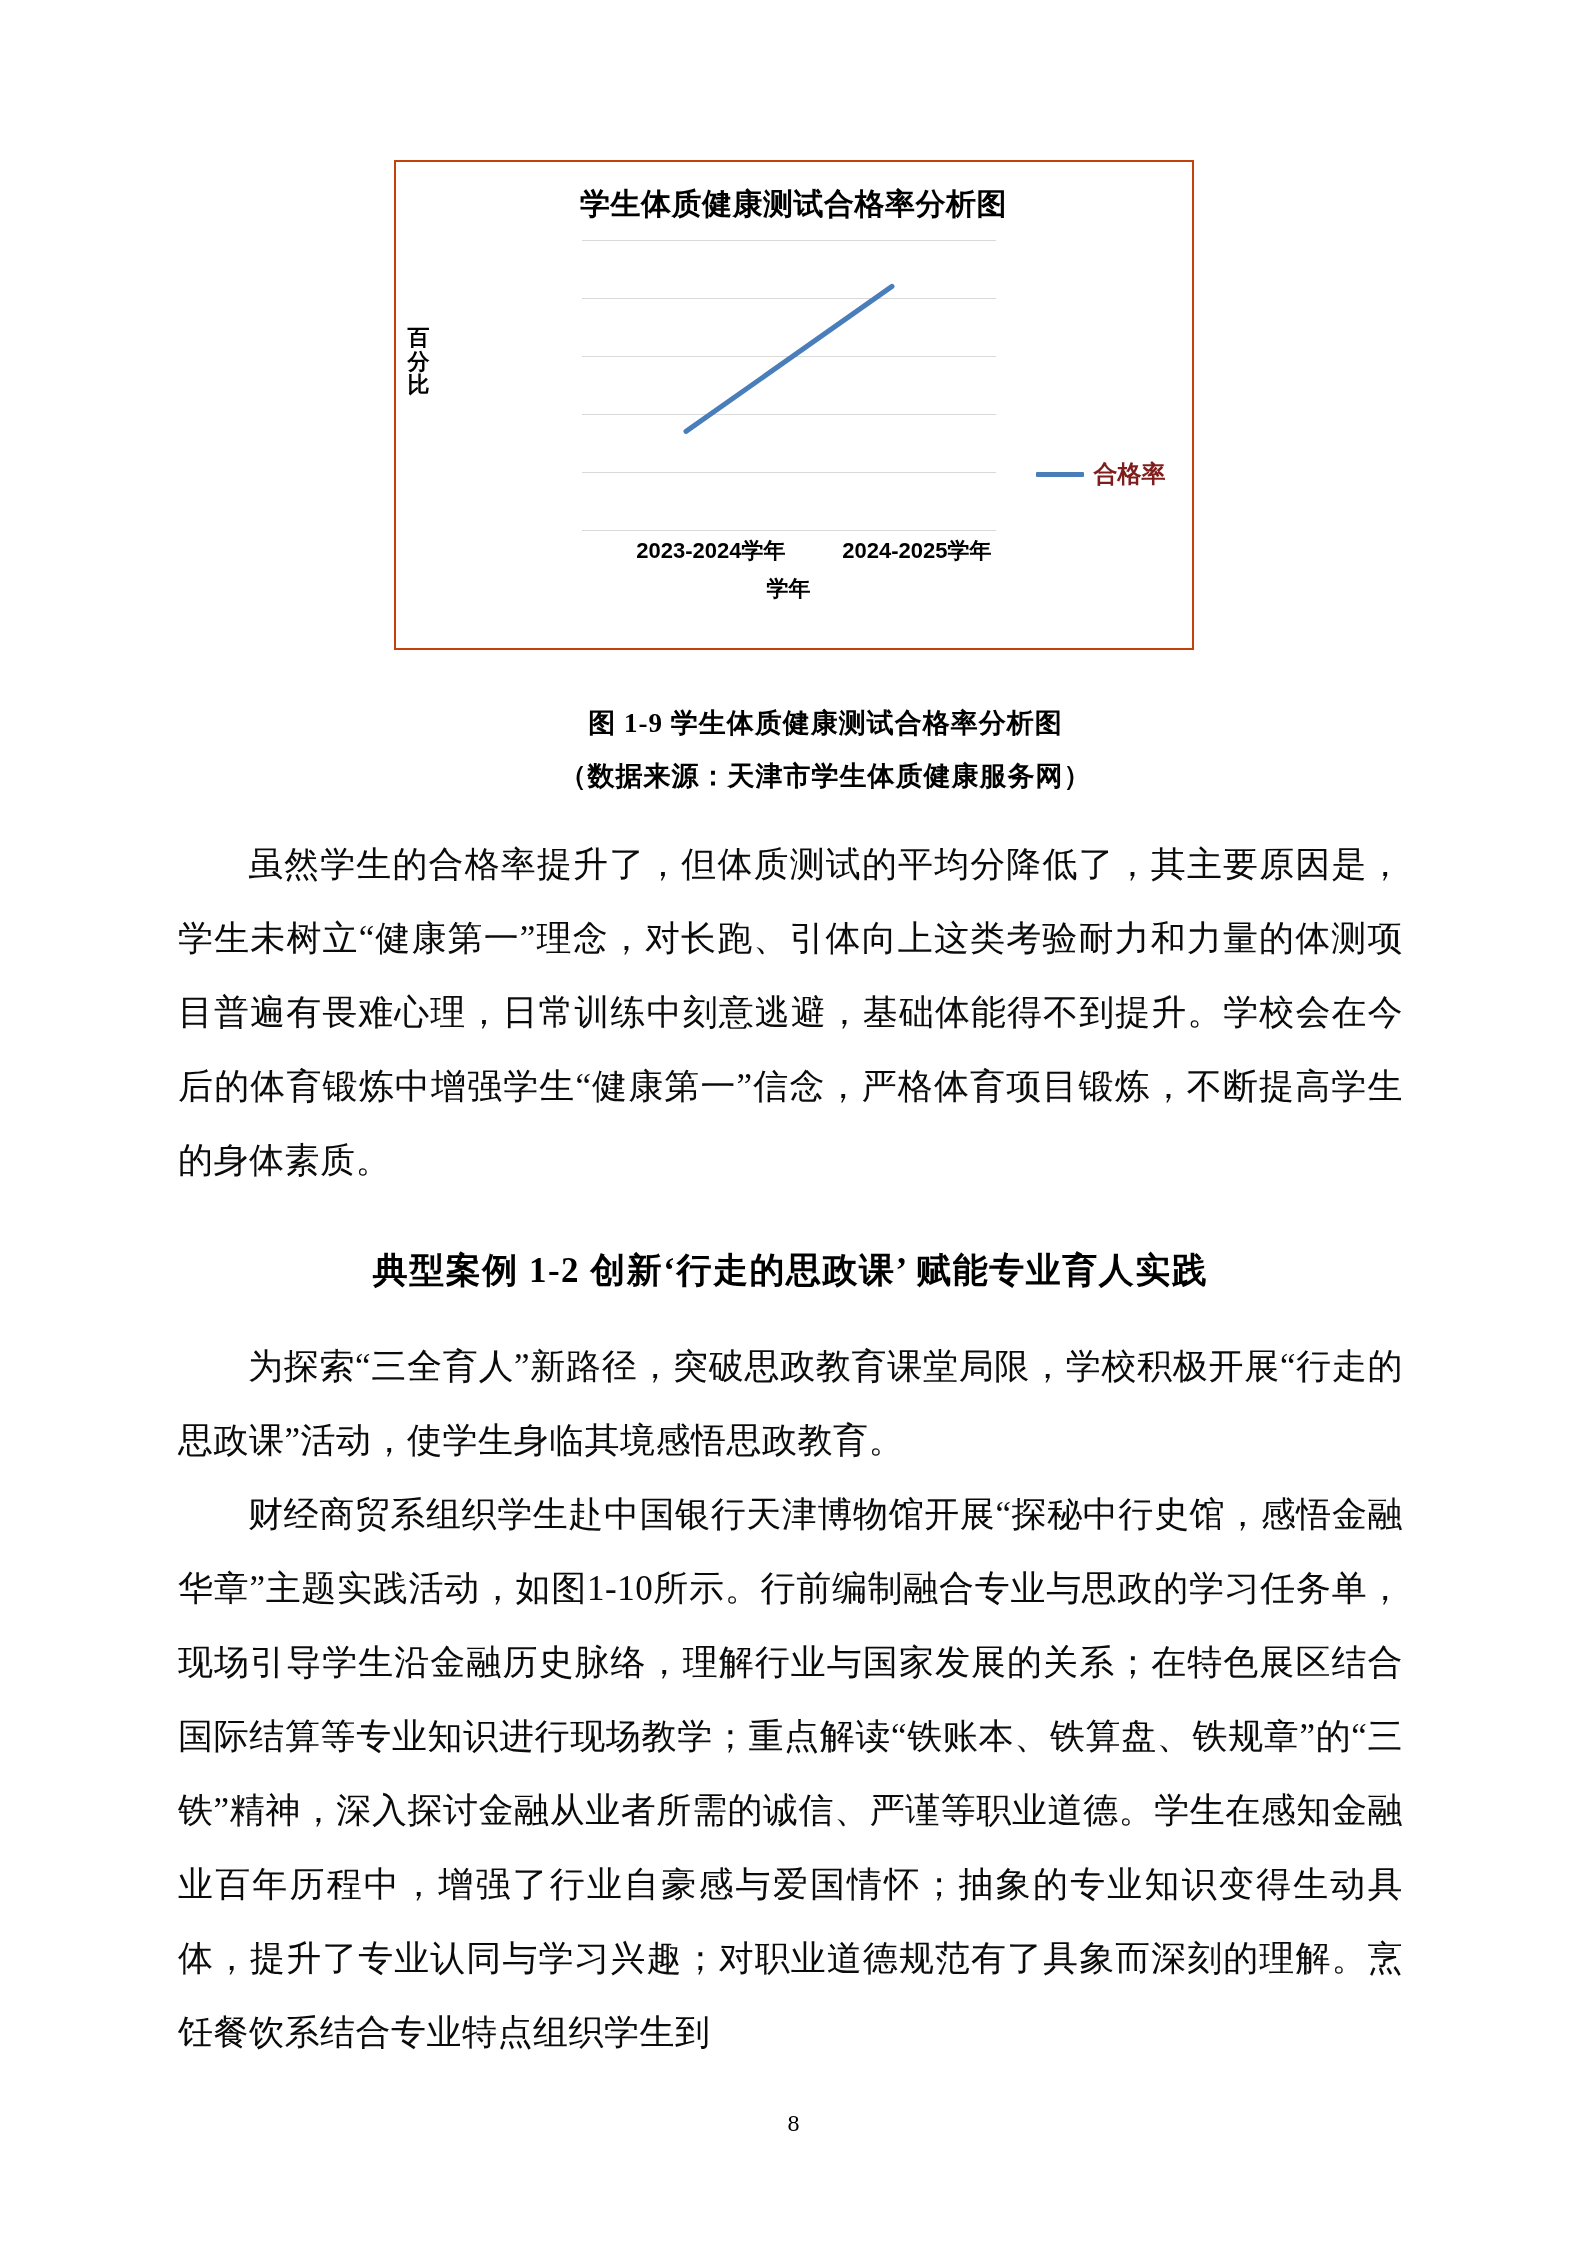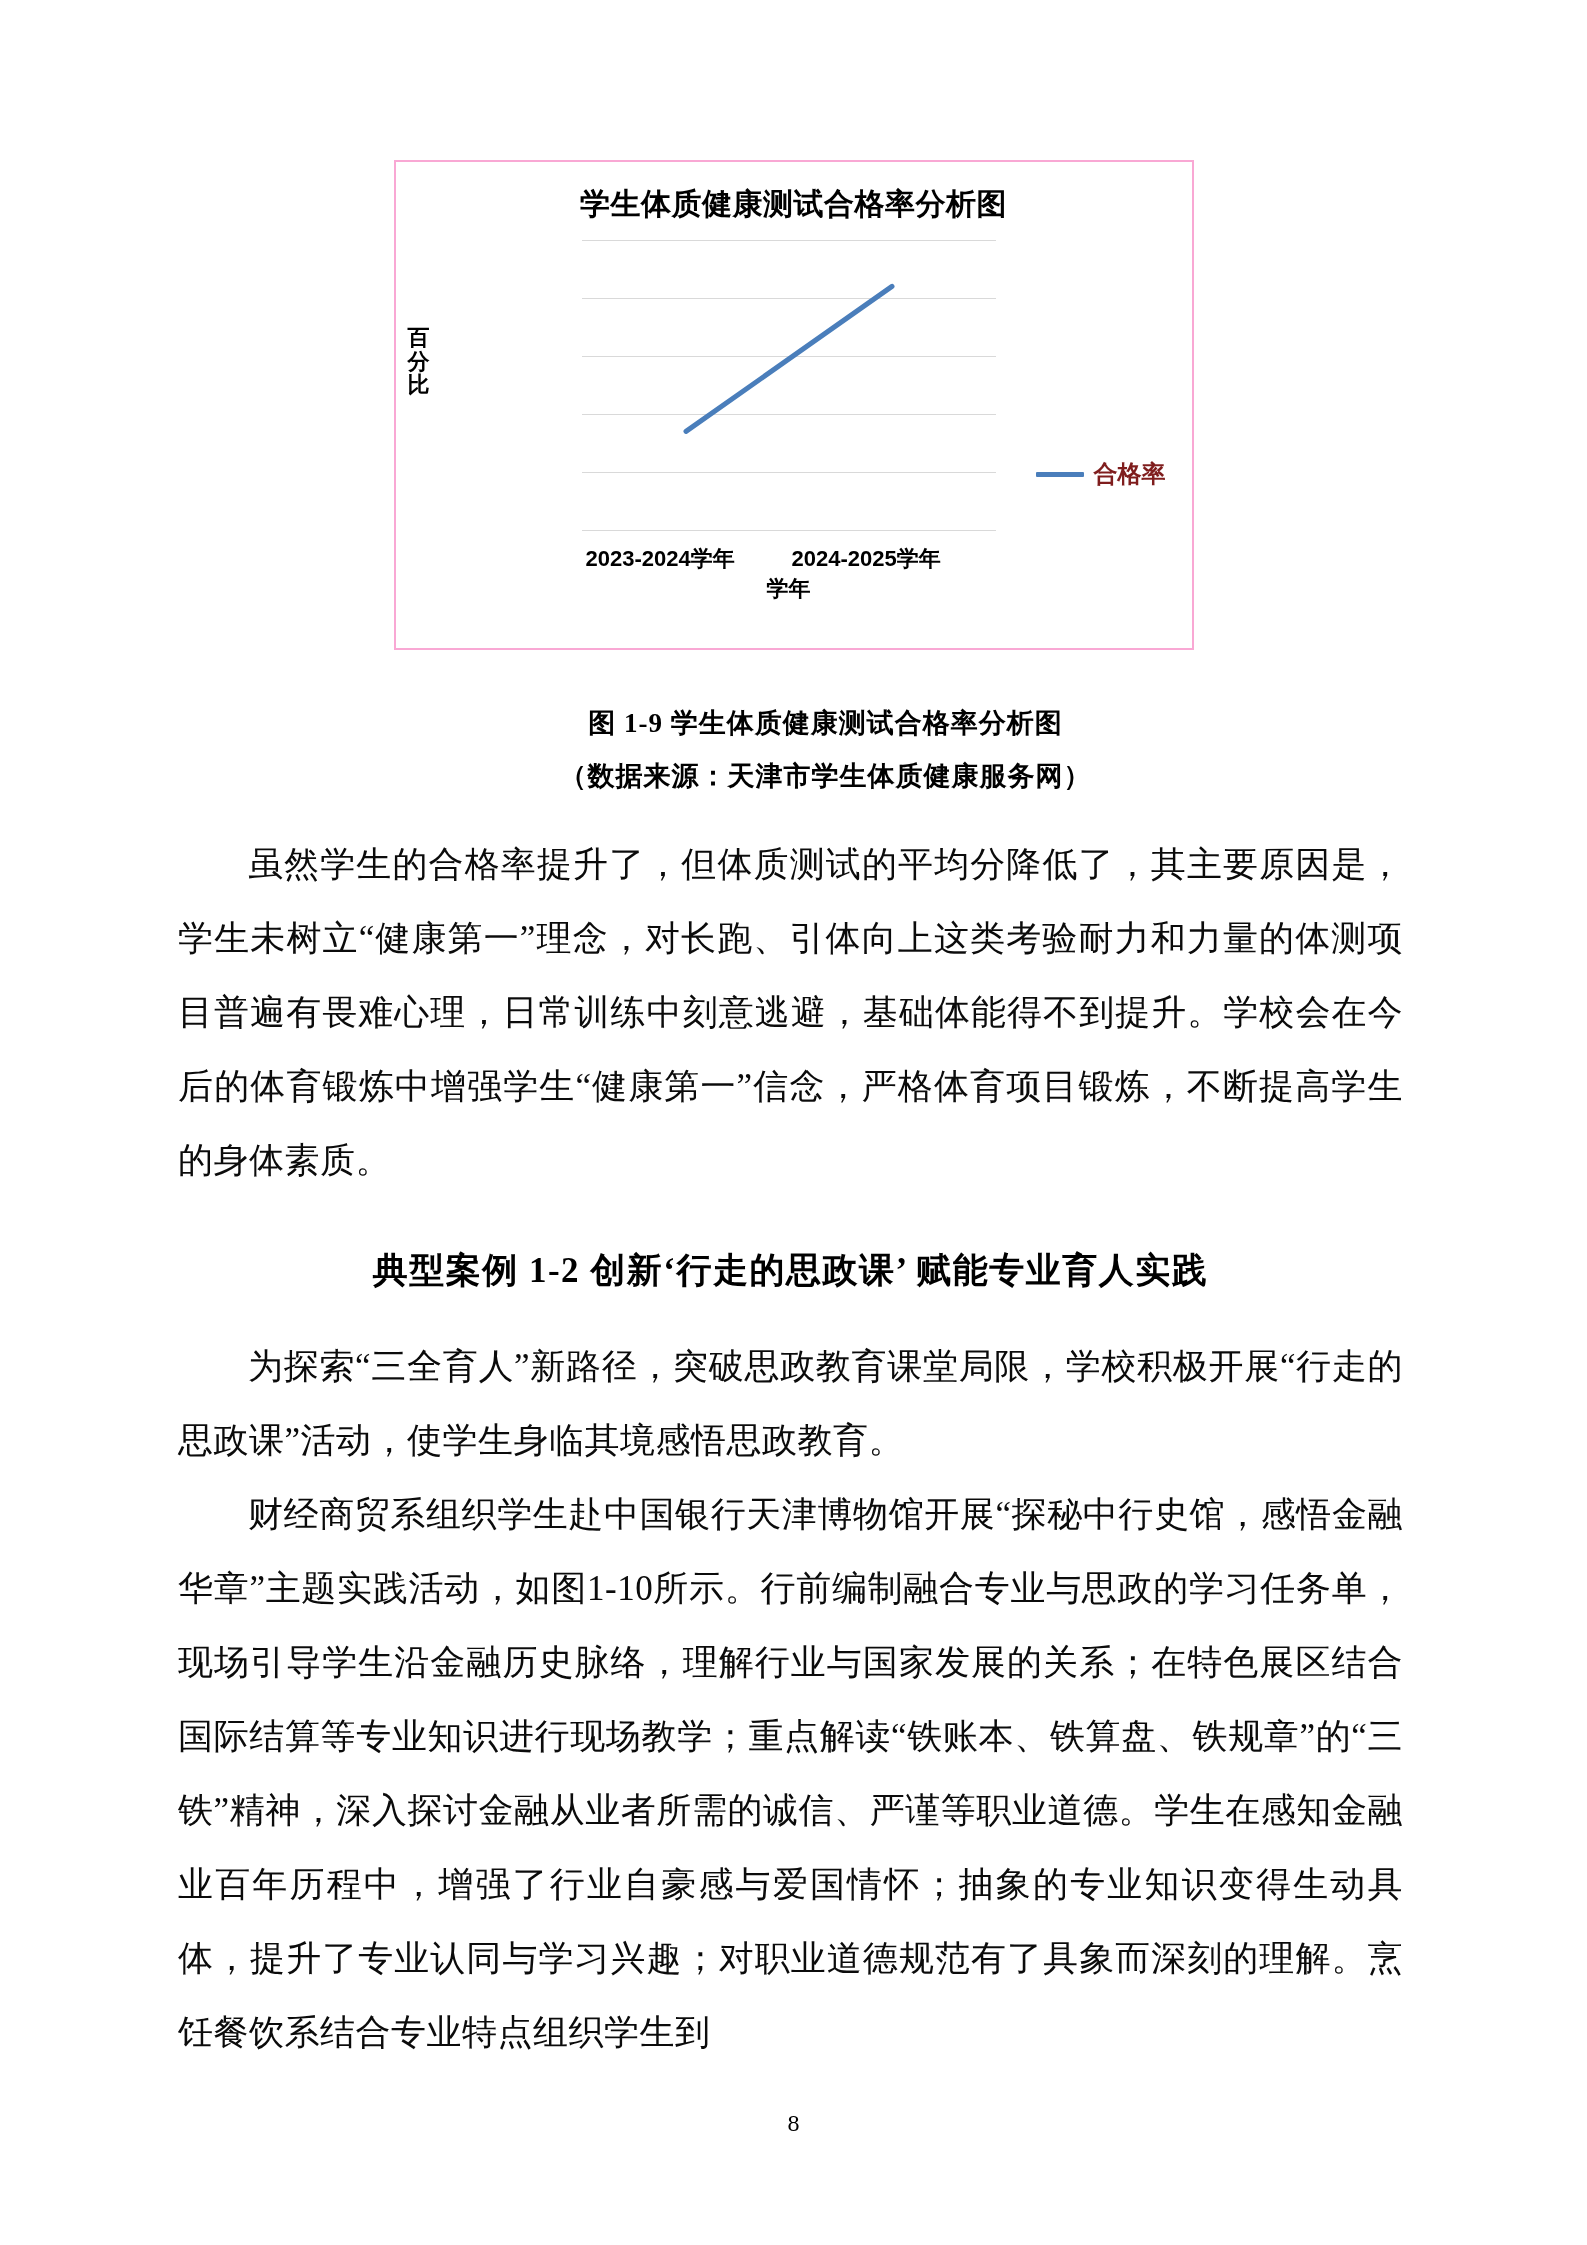--- a/index.html
+++ b/index.html
@@ -30,21 +30,21 @@
     position: absolute;
     left: 0;
     top: 160px;
     width: 1587px;
     text-align: center;
   }
   .chart-box {
     display: inline-block;
     width: 800px;
     height: 490px;
-    border: 2px solid #f9a8d4;
+    border: 2px solid #c2410c;
     background: #ffffff;
     position: relative;
     box-sizing: border-box;
   }
   .chart-title {
     position: absolute;
     left: 0;
     top: 22px;
     width: 100%;
     text-align: center;
@@ -119,23 +119,23 @@
 
   .x-labels {
     position: absolute;
     left: 186px;
     top: 296px;
     width: 414px;
     height: 34px;
   }
   .x-labels .xtick {
     position: absolute;
-    top: 8px;
+    top: 0;
     width: 200px;
-    text-align: left;
+    text-align: right;
     font-family: "Liberation Sans", "DejaVu Sans", sans-serif;
     font-size: 22px;
     font-weight: bold;
     white-space: nowrap;
   }
   .x-axis-title {
     position: absolute;
     left: 186px;
     top: 334px;
     width: 414px;

